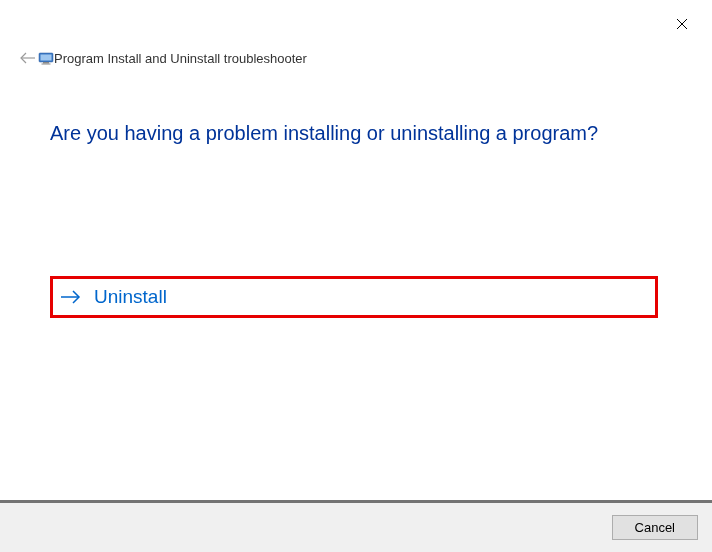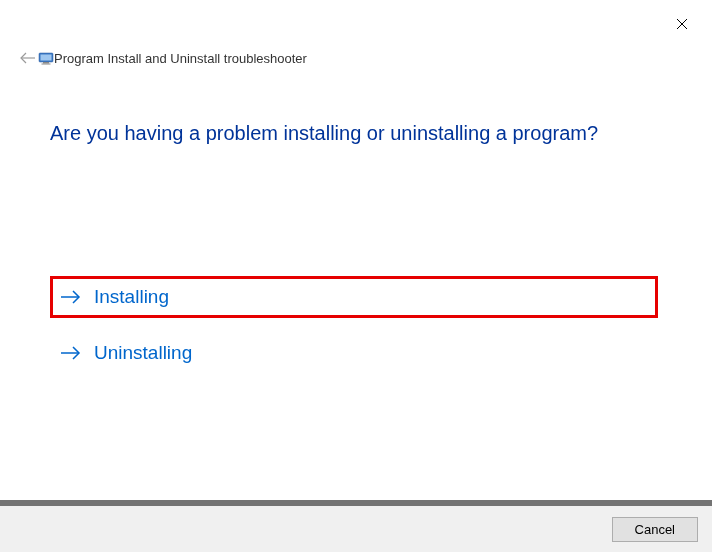--- a/index.html
+++ b/index.html
@@ -81,21 +81,21 @@
       color: #0066cc;
       font-size: 19px;
     }
     .footer {
       position: absolute;
       bottom: 0;
       left: 0;
       right: 0;
       height: 52px;
       background: #f0f0f0;
-      border-top: 6px solid #737373;
+      border-top: 3px solid #737373;
       display: flex;
       align-items: center;
       justify-content: flex-end;
       padding-right: 14px;
     }
     .cancel-btn {
       background: #e1e1e1;
       border: 1px solid #adadad;
       padding: 4px 22px;
       font-size: 13px;
@@ -135,30 +135,21 @@
   <div class="question">Are you having a problem installing or uninstalling a program?</div>
 
   <div class="options">
     <div class="option highlighted">
       <span class="option-arrow">
         <svg width="22" height="16" viewBox="0 0 22 16">
           <line x1="1" y1="8" x2="19" y2="8" stroke="#0066cc" stroke-width="1.5"></line>
           <polyline points="13,2 19,8 13,14" fill="none" stroke="#0066cc" stroke-width="1.5"></polyline>
         </svg>
       </span>
-      <span class="option-label">Installing</span>
+      <span class="option-label">Uninstall</span>
     </div>
 
-    <div class="option second">
-      <span class="option-arrow">
-        <svg width="22" height="16" viewBox="0 0 22 16">
-          <line x1="1" y1="8" x2="19" y2="8" stroke="#0066cc" stroke-width="1.5"></line>
-          <polyline points="13,2 19,8 13,14" fill="none" stroke="#0066cc" stroke-width="1.5"></polyline>
-        </svg>
-      </span>
-      <span class="option-label">Uninstalling</span>
-    </div>
   </div>
 </div>
 
 <div class="footer">
   <button class="cancel-btn">Cancel</button>
 </div>
 
 </body></html>

